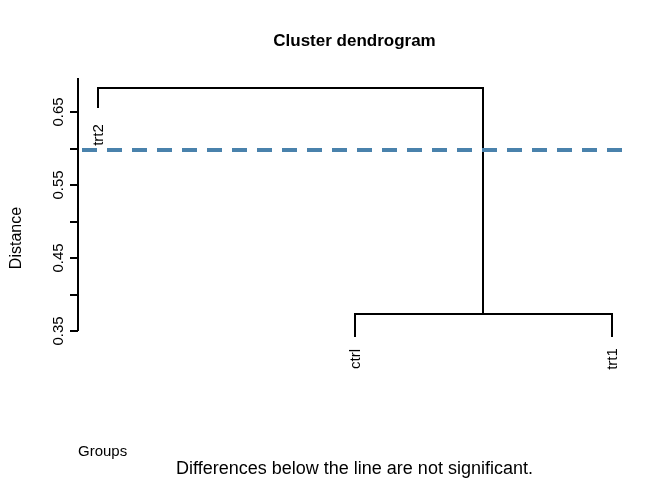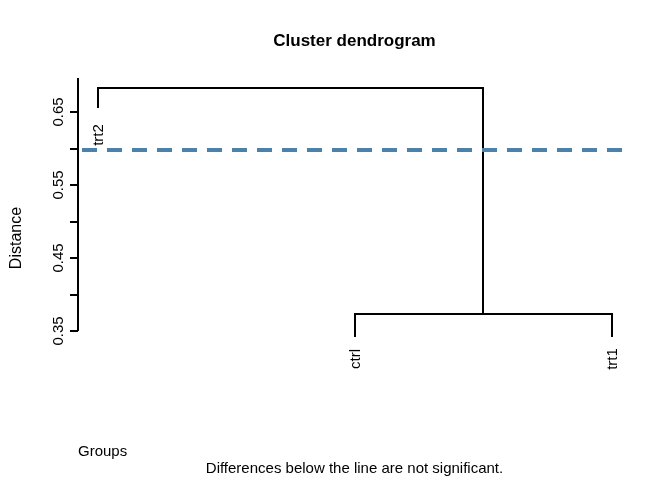--- a/index.html
+++ b/index.html
@@ -20,21 +20,21 @@
   .plot-title {
     position:absolute; left:78px; width:553px; top:31px; text-align:center;
     font-size:17px; font-weight:bold; line-height:19px;
   }
   .x-axis-title {
     position:absolute; left:78px; width:553px; top:442px; text-align:left;
     font-size:15px; line-height:18px;
   }
   .sub-title {
     position:absolute; left:78px; width:553px; top:459px; text-align:center;
-    font-size:15px; line-height:18px;
+    font-size:18px; line-height:18px;
   }
   .threshold {
     position:absolute; left:82px; top:148px; width:549px; height:4px;
   }
 </style>
 </head>
 <body>
 
 <div class="figure">
 

